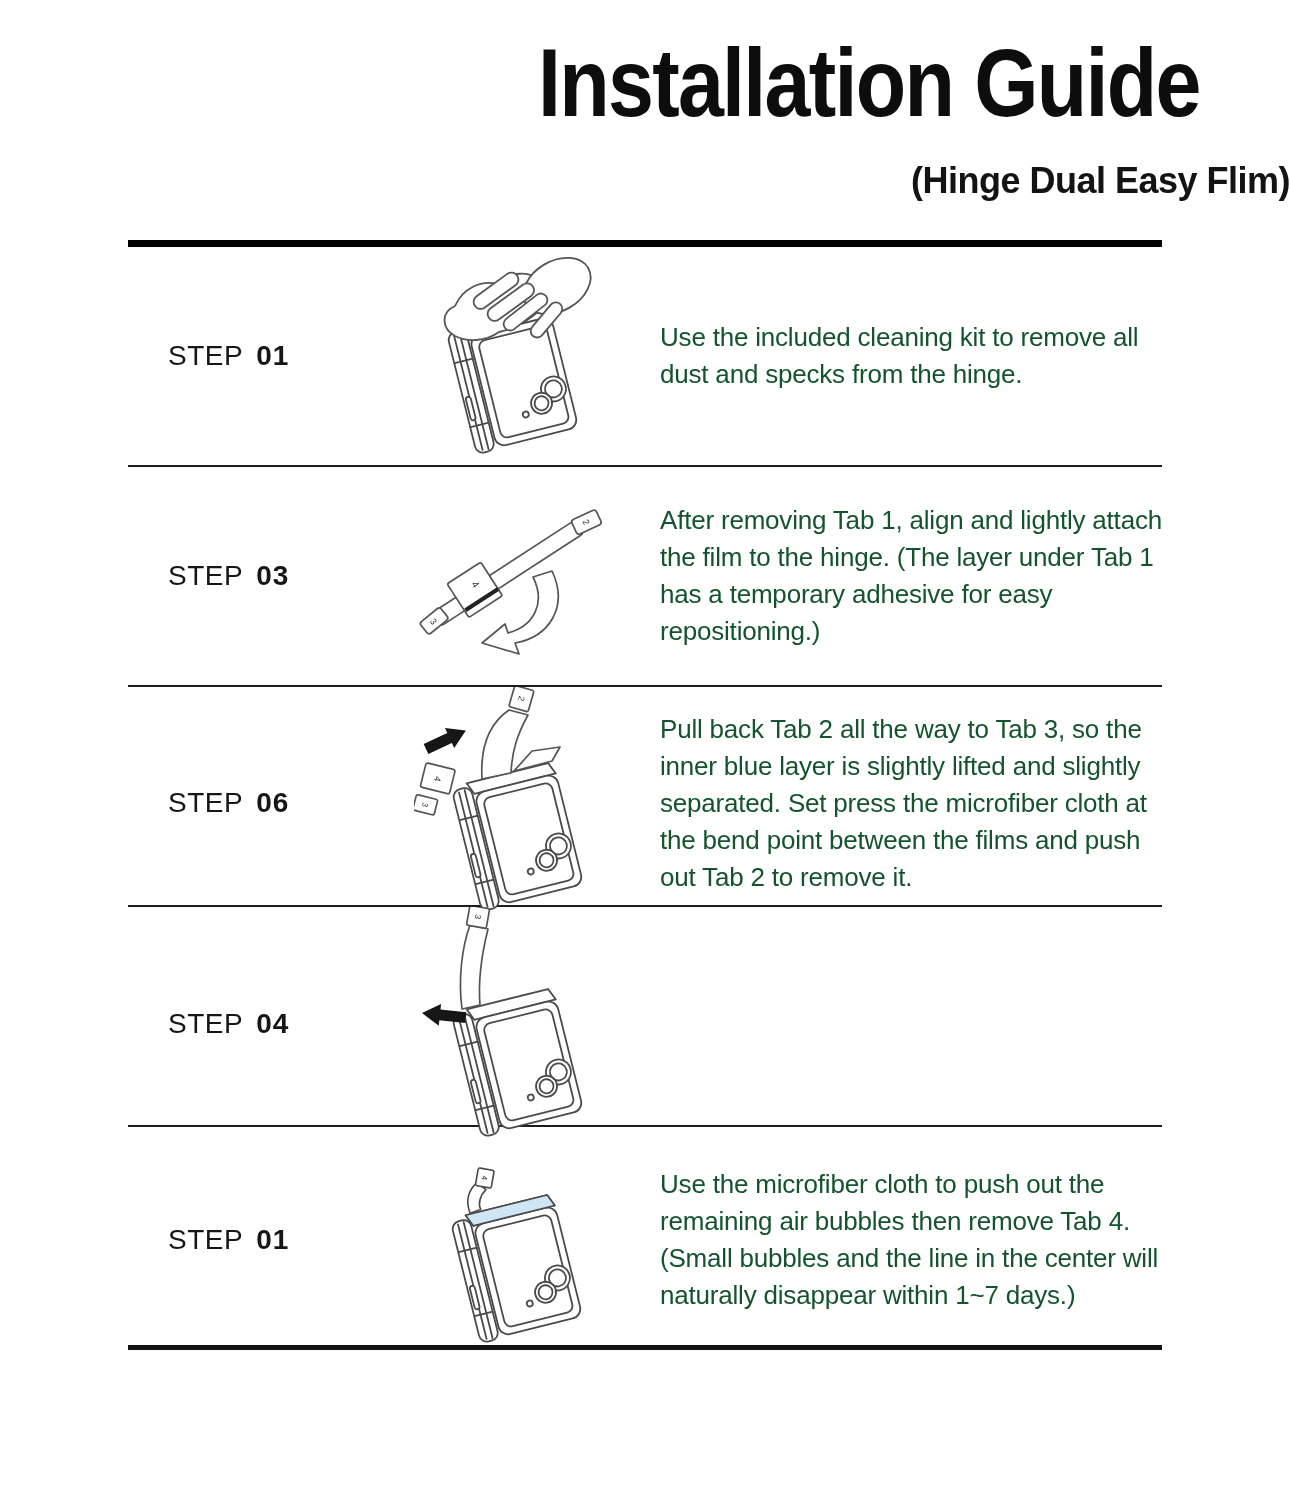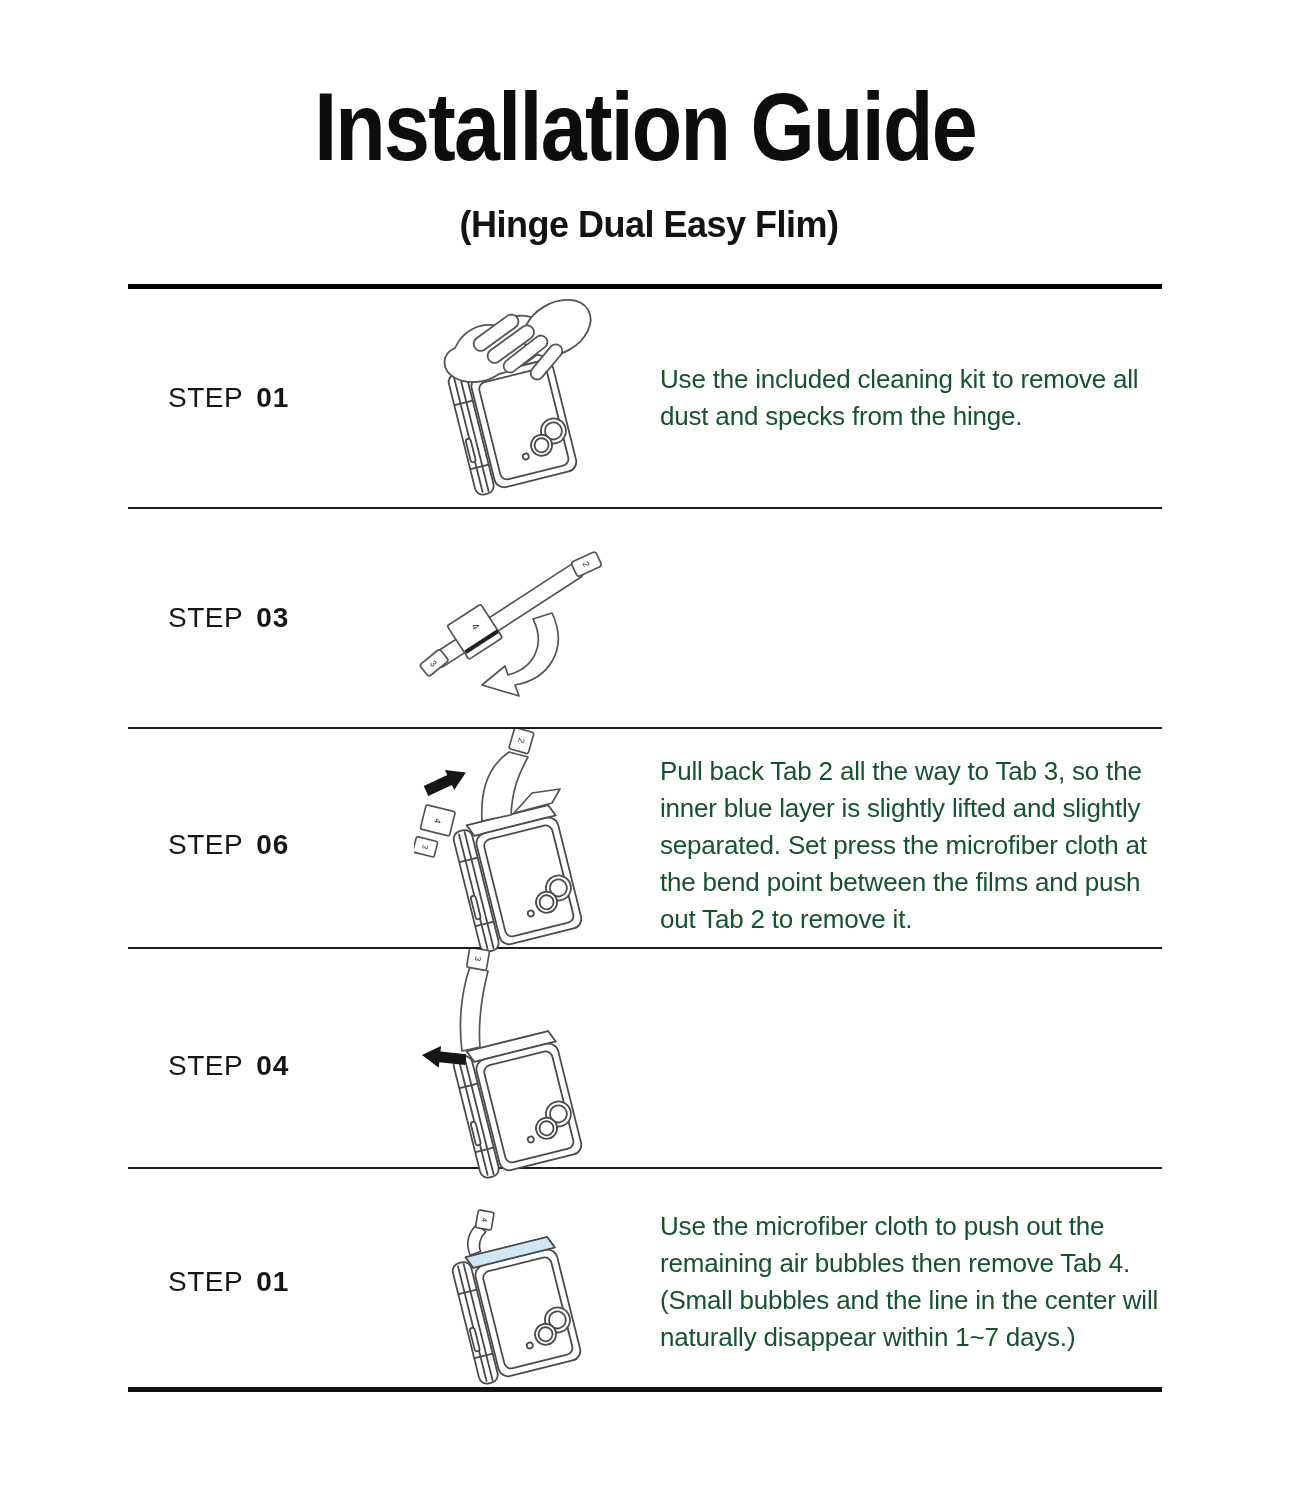--- a/index.html
+++ b/index.html
@@ -2,21 +2,21 @@
 <html><head>
 <meta charset="utf-8">
 <style>
   html,body { margin:0; padding:0; background:#ffffff; }
   body {
     width:1290px; height:1500px;
     font-family:"Liberation Sans", sans-serif;
     color:#222;
     overflow:hidden;
   }
-  .header { text-align:center; padding-top:72px; }
+  .header { text-align:right; padding-top:28px; }
   .title {
     margin:0;
     font-size:96px;
     font-weight:700;
     letter-spacing:-2px;
     color:#0d0d0d;
     transform:scale(0.86,1);
     transform-origin:center;
     white-space:nowrap;
   }
@@ -24,21 +24,21 @@
     margin-top:22px;
     font-size:36px;
     font-weight:600;
     color:#131313;
     letter-spacing:-0.5px;
     margin-left:8px;
   }
   .guide-table {
     width:1034px;
     margin:38px auto 0;
-    border-top:5px solid #000000;
+    border-top:7px solid #000000;
     border-bottom:5px solid #121212;
   }
   .step-row {
     display:grid;
     grid-template-columns:230px 302px 1fr;
     align-items:center;
     height:218px;
     border-top:2px solid #1c1c1c;
   }
   .step-row:first-child { border-top:none; }
@@ -139,20 +139,21 @@
             </g>
             <g>
               <rect x="48" y="58" width="40" height="40" rx="2"></rect>
               <line x1="49" y1="90" x2="88" y2="90" stroke="#222" stroke-width="4"></line>
               <text transform="translate(68 74) rotate(90)" text-anchor="middle" font-size="10" fill="#333" stroke="none">4</text>
             </g>
           </g>
         </g>
       </svg>
     </div>
+    <div class="desc">After removing Tab 1, align and lightly attach the film to the hinge. (The layer under Tab 1 has a temporary adhesive for easy repositioning.)</div>
   </div>
 
   <div class="step-row">
     <div class="step-label">
       <span>STEP</span>
       <span class="num">06</span>
     </div>
     <div class="illus">
       <svg width="190" height="232" viewBox="0 0 190 232">
         <use href="#phone-base" transform="translate(20 34)"></use>

